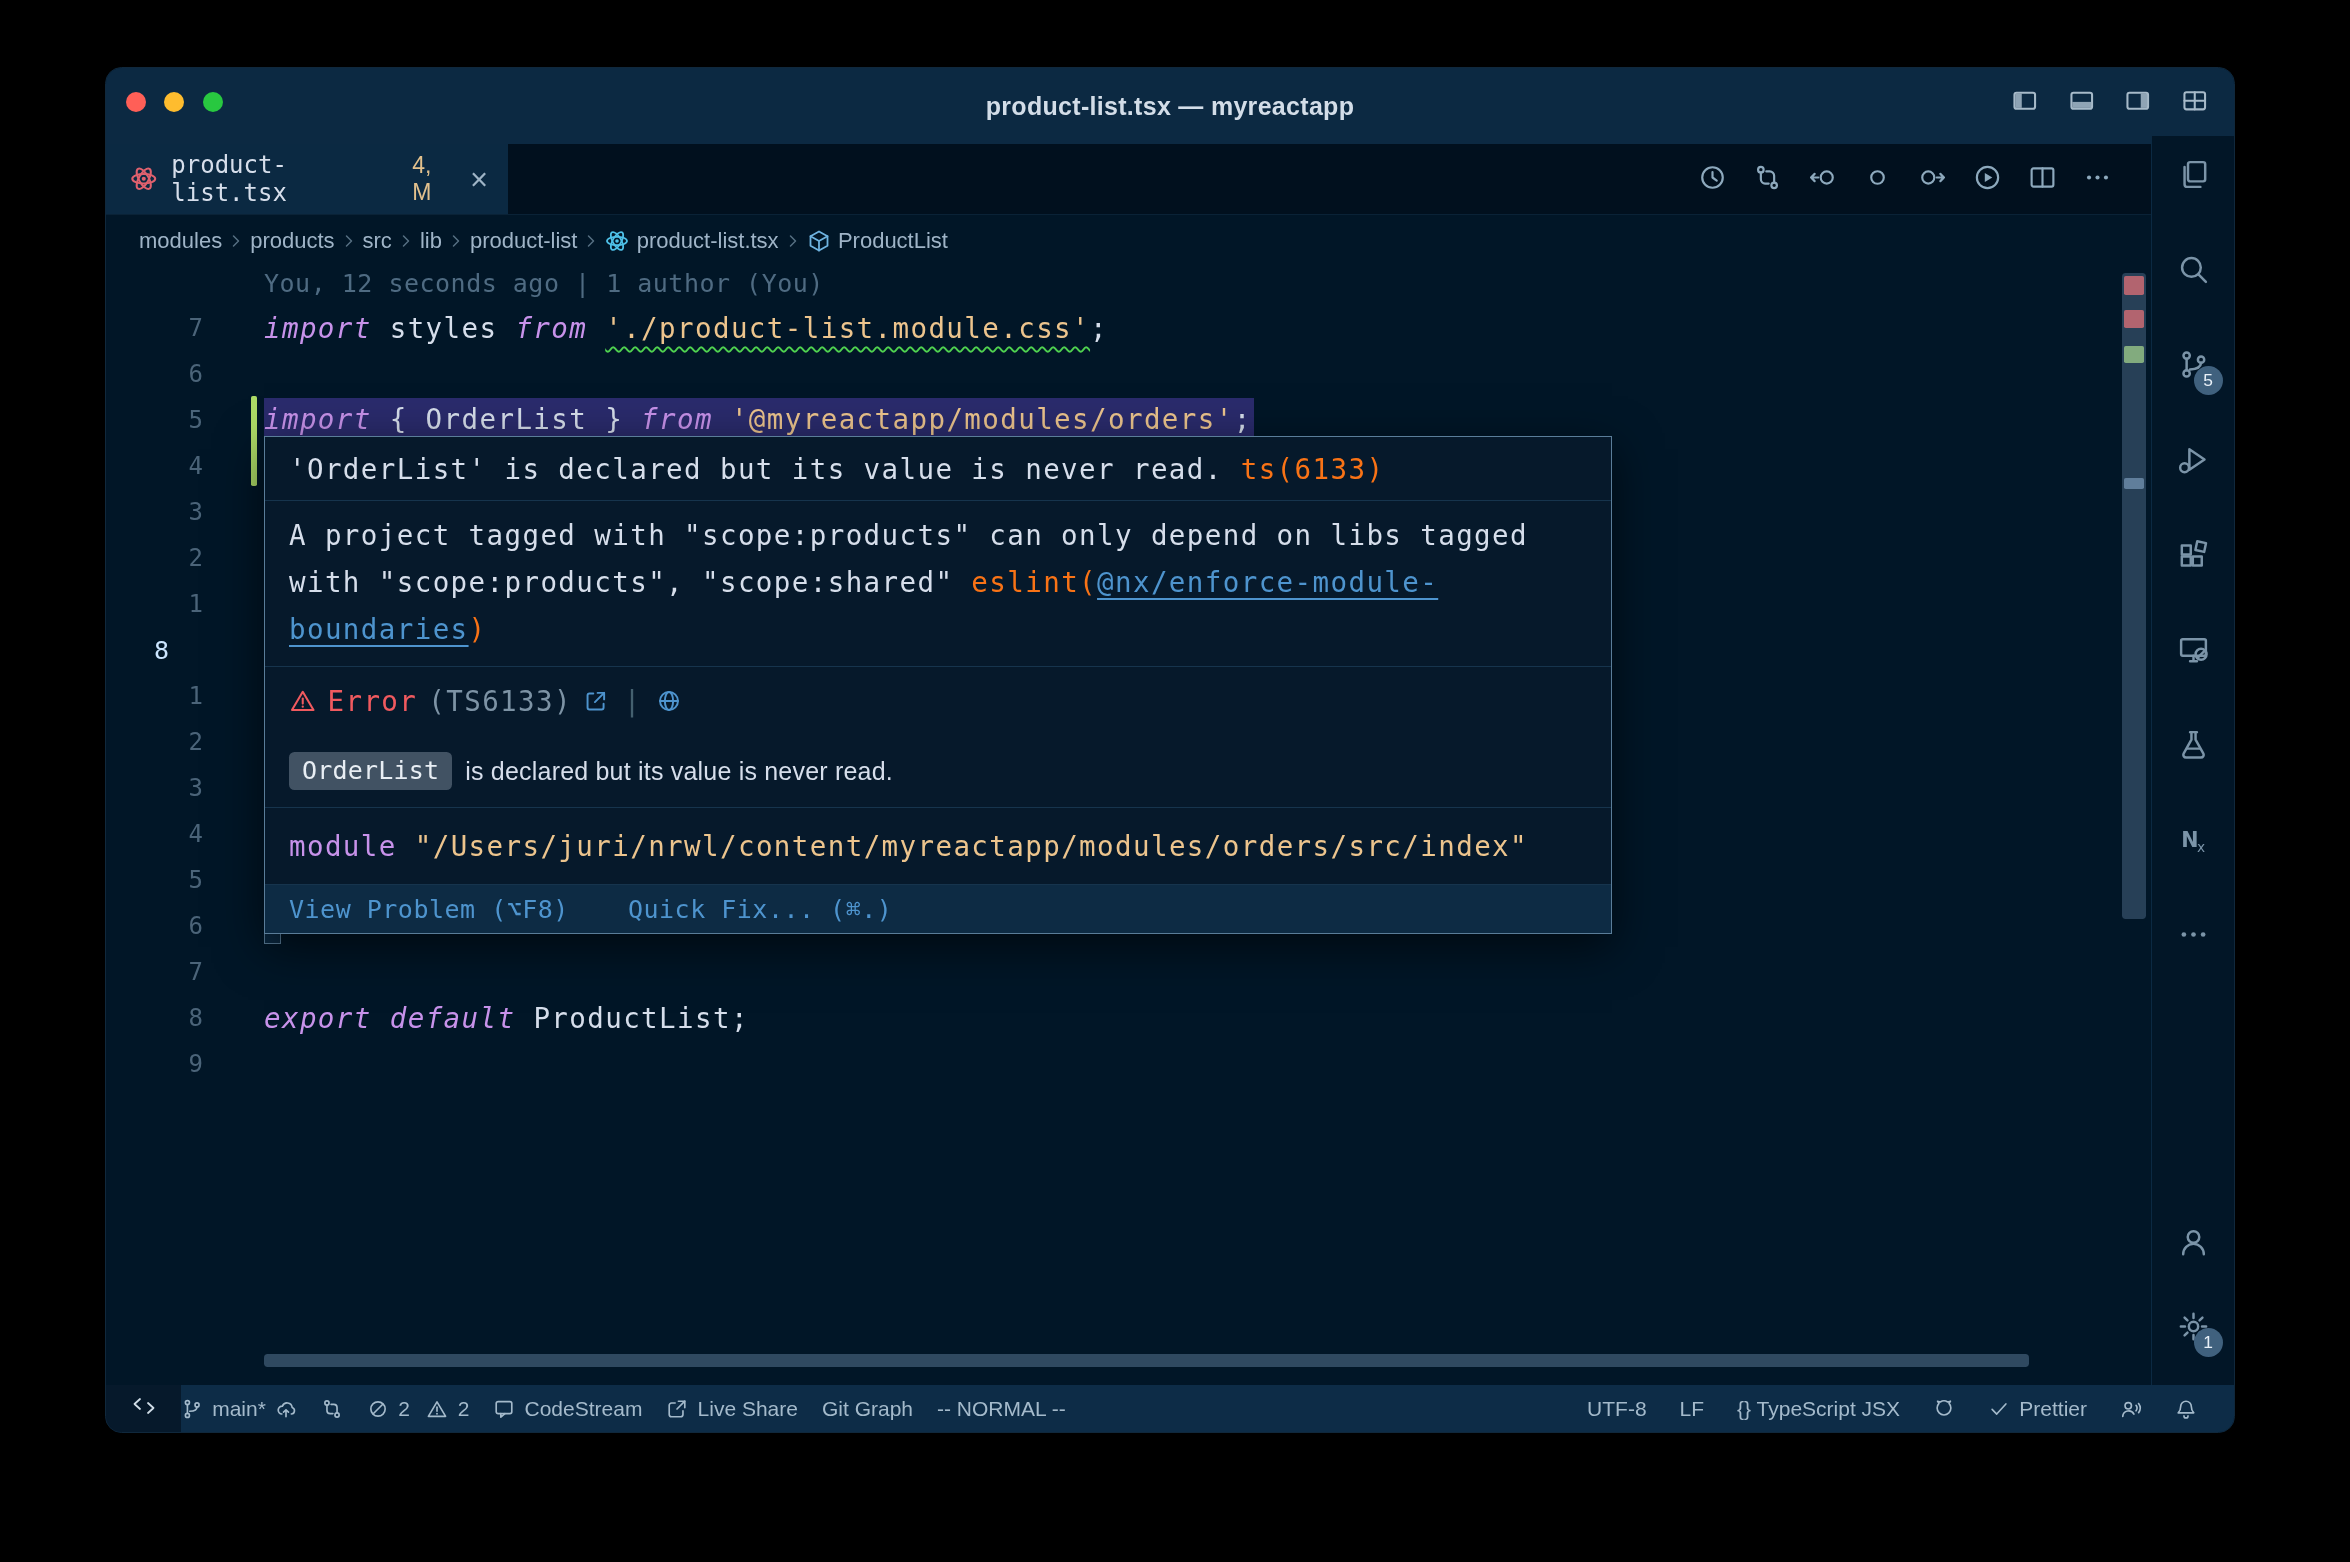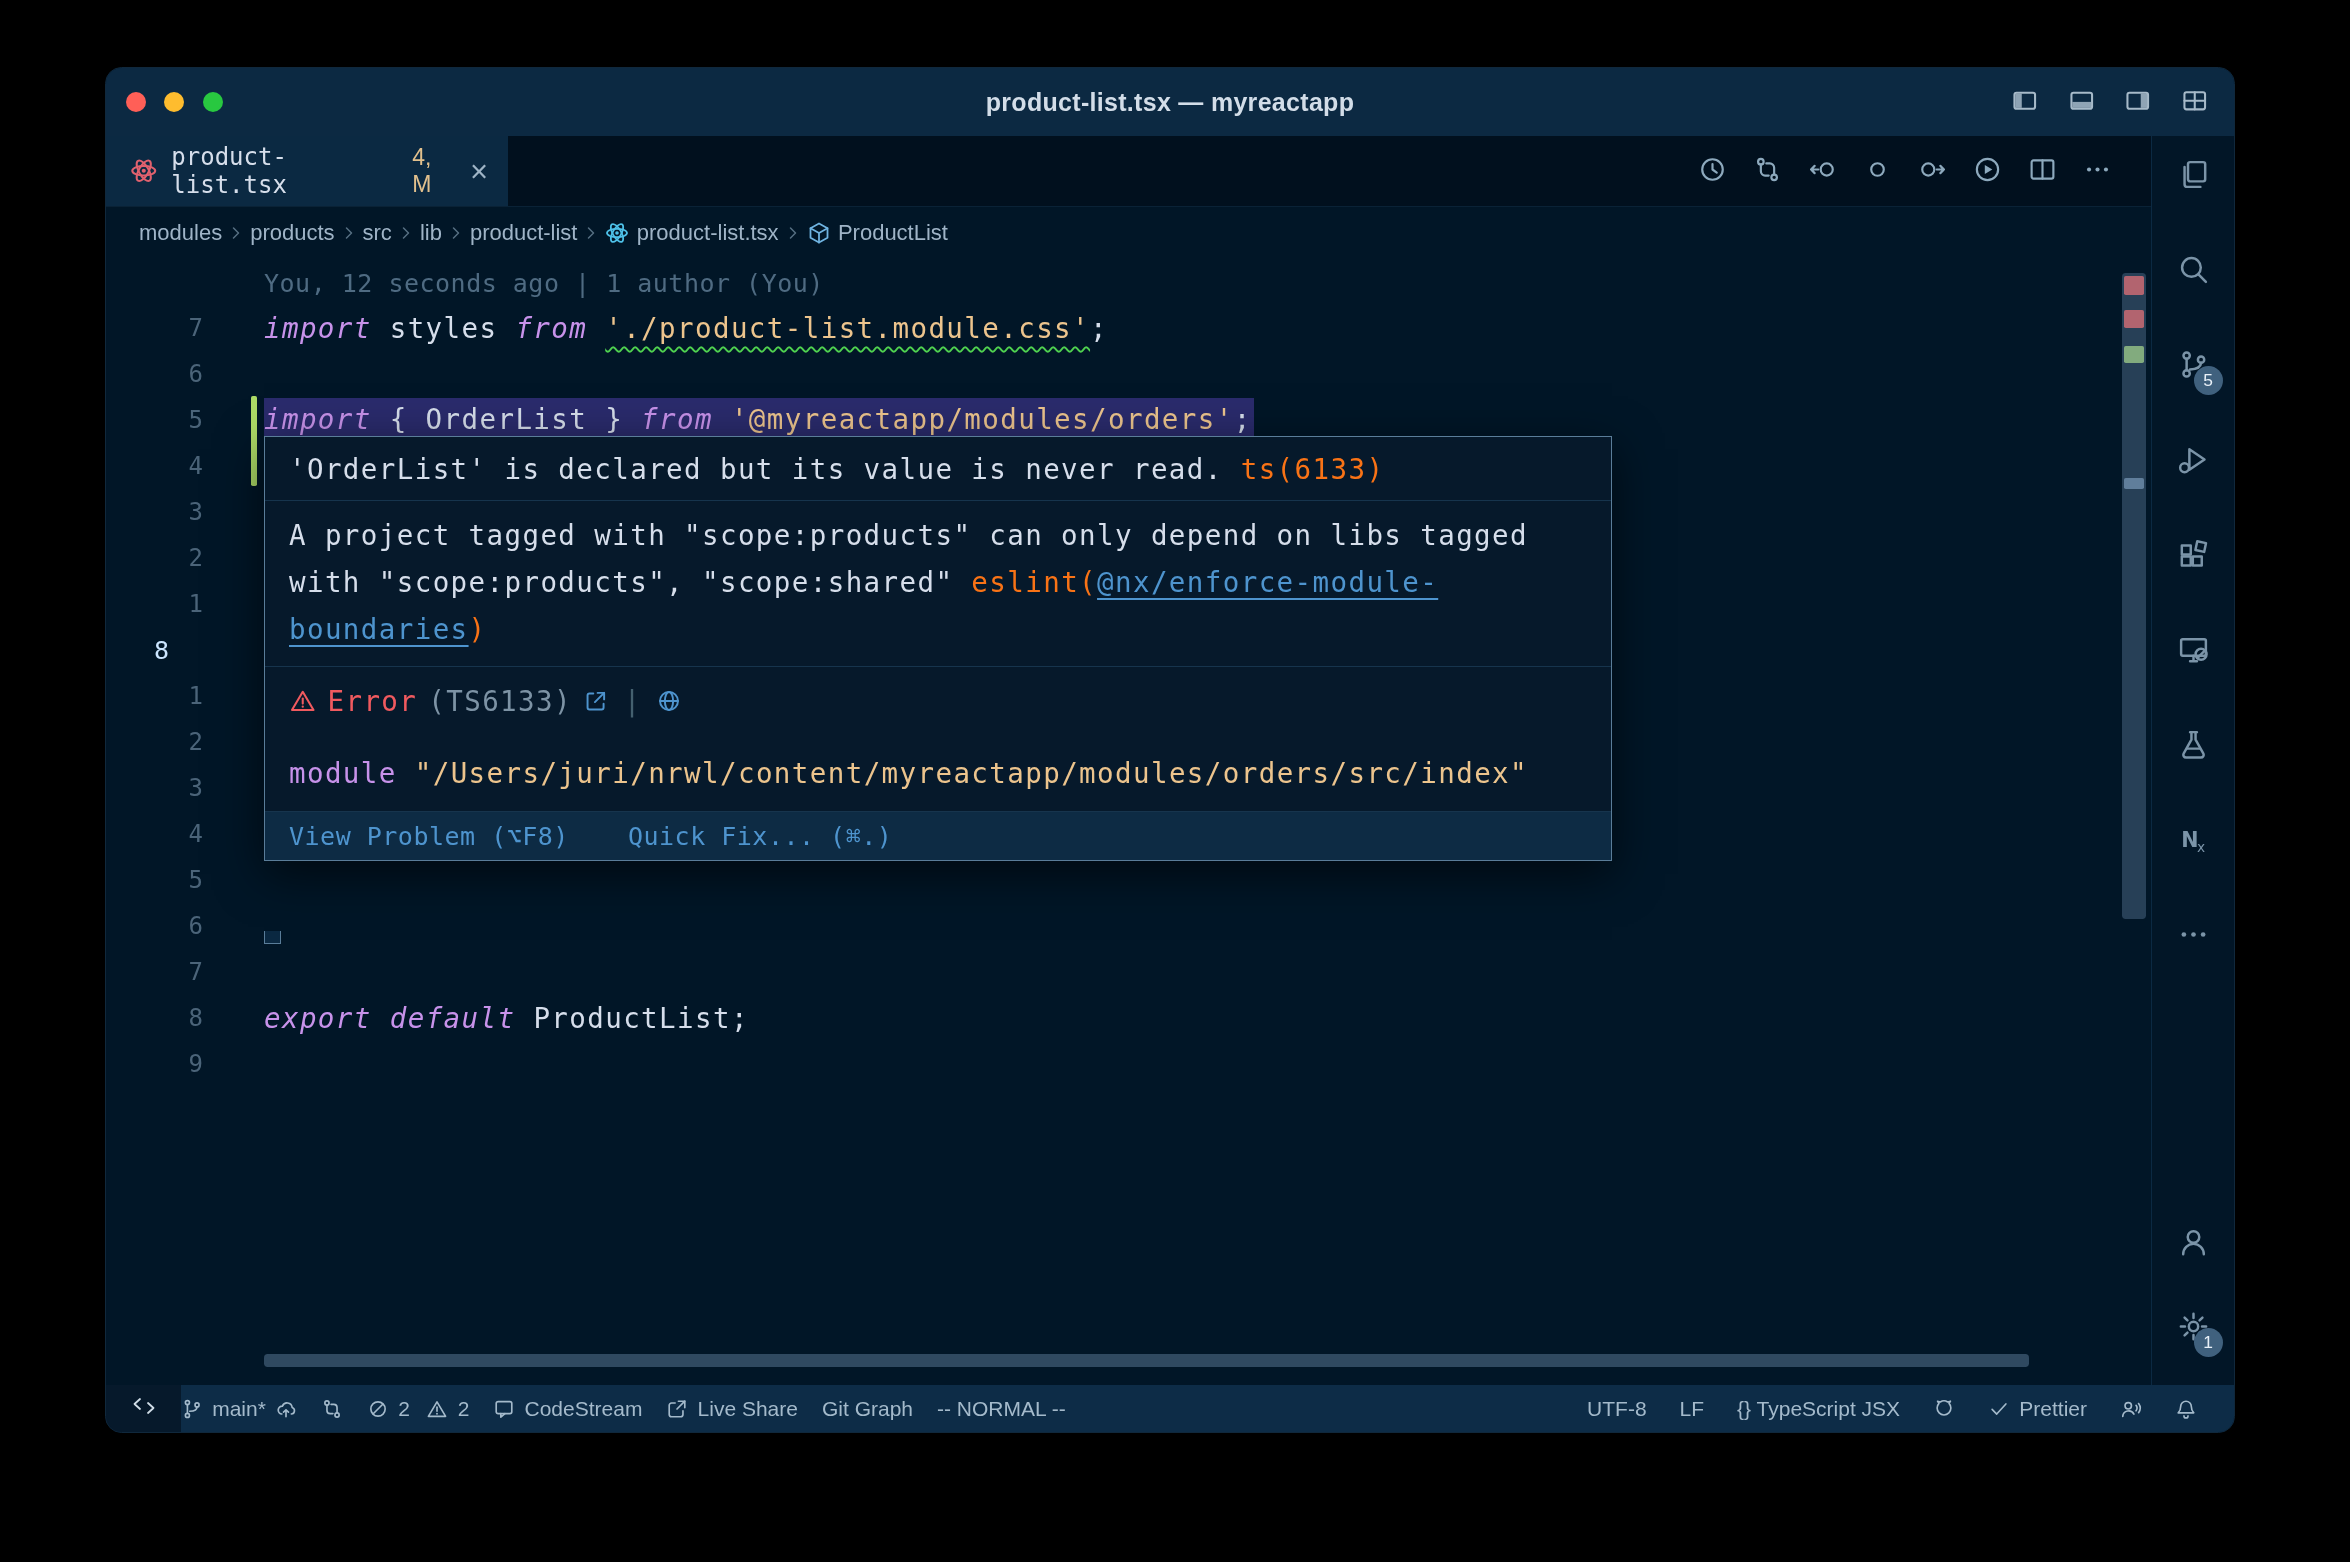--- a/index.html
+++ b/index.html
@@ -4,21 +4,21 @@
 <style>
   * { margin:0; padding:0; box-sizing:border-box; }
   html,body { width:2351px; height:1563px; background:#000; font-family:"Liberation Sans","DejaVu Sans",sans-serif; overflow:hidden; }
   .mono { font-family:"DejaVu Sans Mono","Liberation Mono",monospace; }
 
   .window { position:absolute; left:105px; top:67px; width:2130px; height:1366px;
     background:#011627; border-radius:16.5px; overflow:hidden;
     box-shadow:0 37px 110px rgba(0,0,0,.85); border:0.9px solid #10283c; }
 
   
-  .titlebar { height:68px; background:#0c2942; display:flex; align-items:center; position:relative; }
+  .titlebar { height:76px; background:#0c2942; display:flex; align-items:center; position:relative; }
   .traffic { position:absolute; left:20px; top:0; height:68px; display:flex; align-items:center; gap:18.4px; }
   .light { width:20px; height:20px; border-radius:50%; }
   .l-red{background:#ff5f57}.l-yel{background:#febc2e}.l-grn{background:#28c840}
   .title { flex:1; text-align:center; color:#d3dde8; font-size:25px; font-weight:600; letter-spacing:0.3px; }
   .win-controls { position:absolute; right:26px; top:0; height:68px; display:flex; align-items:center; gap:29px; color:#a7bac9; }
 
   
   .tabstrip { height:71px; background:#01101e; margin-right:83px; display:flex; align-items:stretch; border-bottom:0.9px solid #0a2236; }
   .tab { width:402px; background:#0b2942; display:flex; align-items:center; gap:13.8px; padding:0 20px 0 24px; cursor:default; }
   .tab .icon { color:#e0616e; display:flex; }
@@ -401,20 +401,24 @@
           </span>
         <span class="hp-sep">|</span>
         <span class="lnk">
             <svg width="26" height="26" viewBox="0 0 24 24" fill="none" stroke="currentColor" stroke-width="1.8" stroke-linecap="round" stroke-linejoin="round">
               <circle cx="12" cy="12" r="8.3"></circle>
               <ellipse cx="12" cy="12" rx="3.8" ry="8.3"></ellipse>
               <path d="M3.7 12h16.6"></path>
             </svg>
           </span>
       </div>
+      <div class="hp-badge-row">
+        <span class="badge">OrderList</span>
+        <span class="hp-sans">is declared but its value is never read.</span>
+      </div>
       <div class="hp-module" id="hover-row5"><span class="hseg-kw2">module</span><span class="hseg-plain"> </span><span class="hseg-str">"/Users/juri/nrwl/content/myreactapp/modules/orders/src/index"</span></div>
       <div class="hp-footer">
         <span class="flink">View Problem (⌥F8)</span>
         <span class="flink">Quick Fix... (⌘.)</span>
       </div>
     </div>
     <div class="grip"></div>
 
     <div class="mark" style="top:17.4px;height:18.4px;background:#ef5350;"></div>
     <div class="mark" style="top:51px;height:18.4px;background:#ef5350;"></div>

